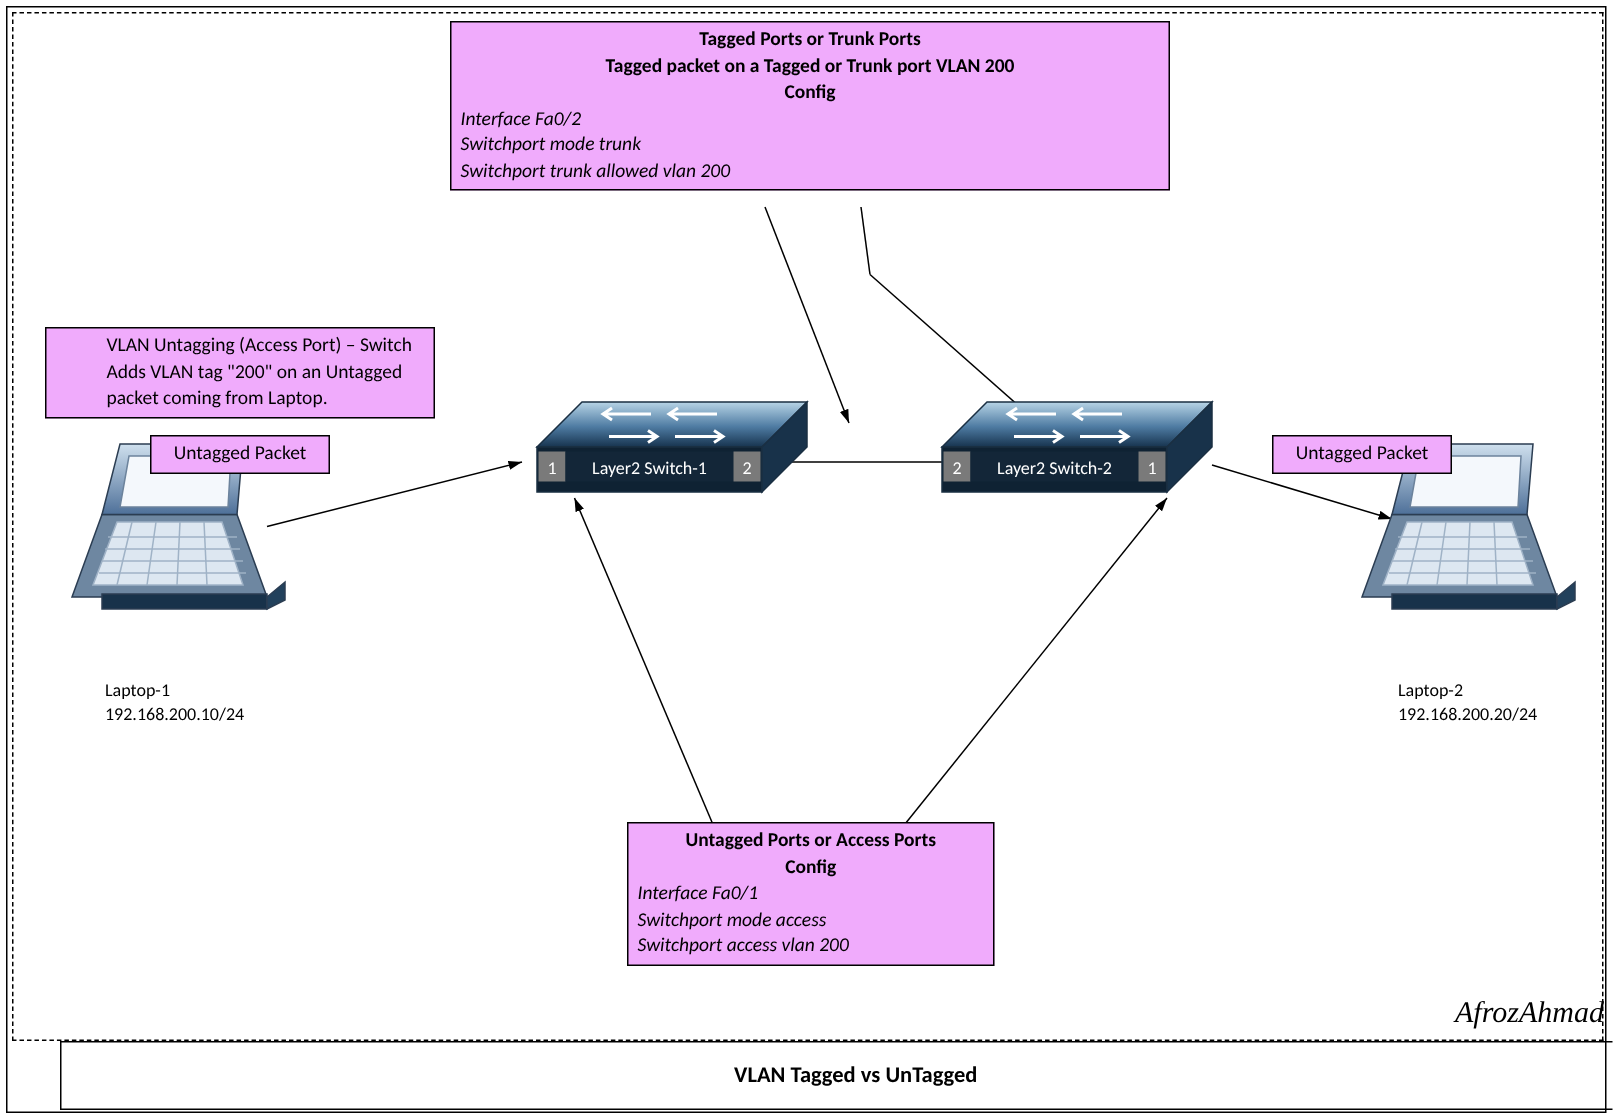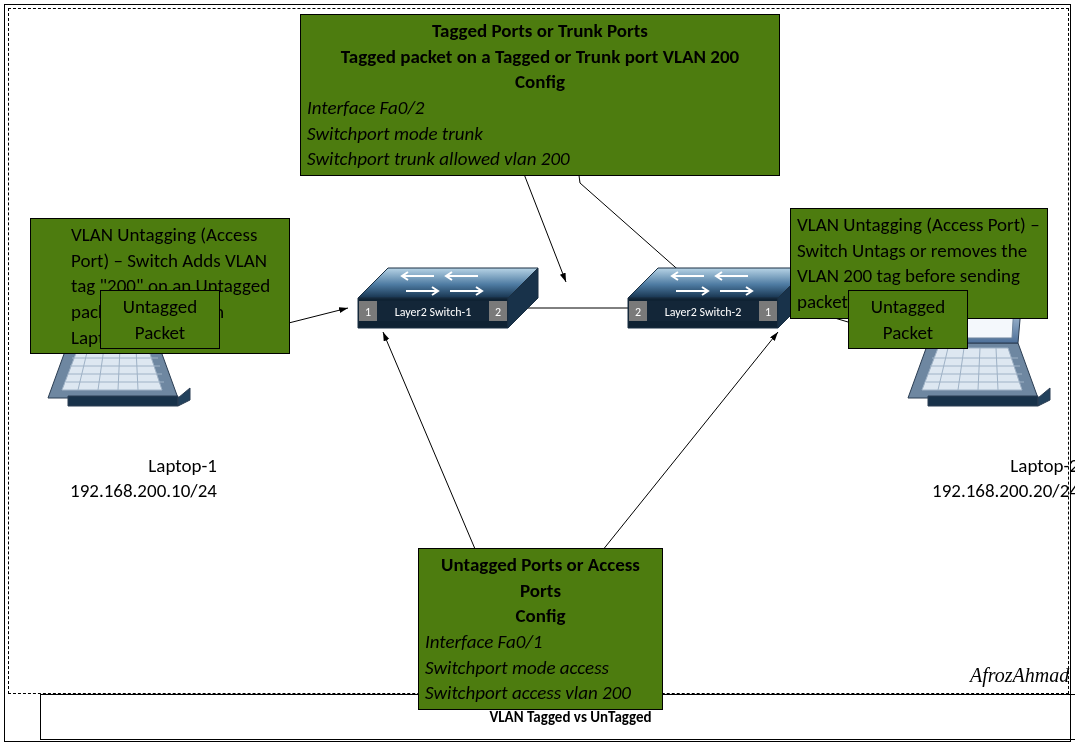--- a/index.html
+++ b/index.html
@@ -41,36 +41,35 @@
     display: flex;
     align-items: center;
     justify-content: center;
     font-weight: bold;
     font-size: 15px;
     margin-left: 32px;
   }
   .text-box {
     position: absolute;
     border: 1px solid #000;
-    background: #4d7c0f;
+    background: #f0abfc;
     padding: 3px 6px;
-    font-size: 19px;
+    font-size: 13px;
     line-height: 1.35;
     box-sizing: border-box;
     z-index: 20;
   }
   .text-box .hdr { font-weight: bold; text-align: center; }
   .text-box .ctr { text-align: center; font-weight: bold; }
   .text-box .it { font-style: italic; text-align: left; }
   .label {
     position: absolute;
-    font-size: 19px;
+    font-size: 12px;
     line-height: 1.3;
     z-index: 15;
-    text-align: right;
   }
   .signature {
     position: absolute;
     font-family: Liberation Serif, serif;
     font-size: 20px;
     font-style: italic;
   }
   svg.topo {
     position: absolute;
     left: 8px;
@@ -107,23 +106,20 @@
     <div class="ctr">Config</div>
     <div class="it">Interface Fa0/1</div>
     <div class="it">Switchport mode access</div>
     <div class="it">Switchport access vlan 200</div>
   </div>
 
   <div class="text-box" style="left:30px; top:218px; width:260px;padding-left:40px;">
     <div>VLAN Untagging (Access Port) – Switch Adds VLAN tag "200" on an Untagged packet coming from Laptop.</div>
   </div>
 
-  <div class="text-box" style="left:790px; top:208px; width:258px;">
-    <div>VLAN Untagging (Access Port) – Switch Untags or removes the VLAN 200 tag before sending packet to Laptop.</div>
-  </div>
 
   <div class="text-box" style="left:100px; top:290px; width:120px; text-align:center;">
     <span>Untagged Packet</span>
   </div>
   <div class="text-box" style="left:848px; top:290px; width:120px; text-align:center;">
     <span>Untagged Packet</span>
   </div>
 
   <div class="label" style="left:70px; top:454px;">
     <div>Laptop-1</div>

